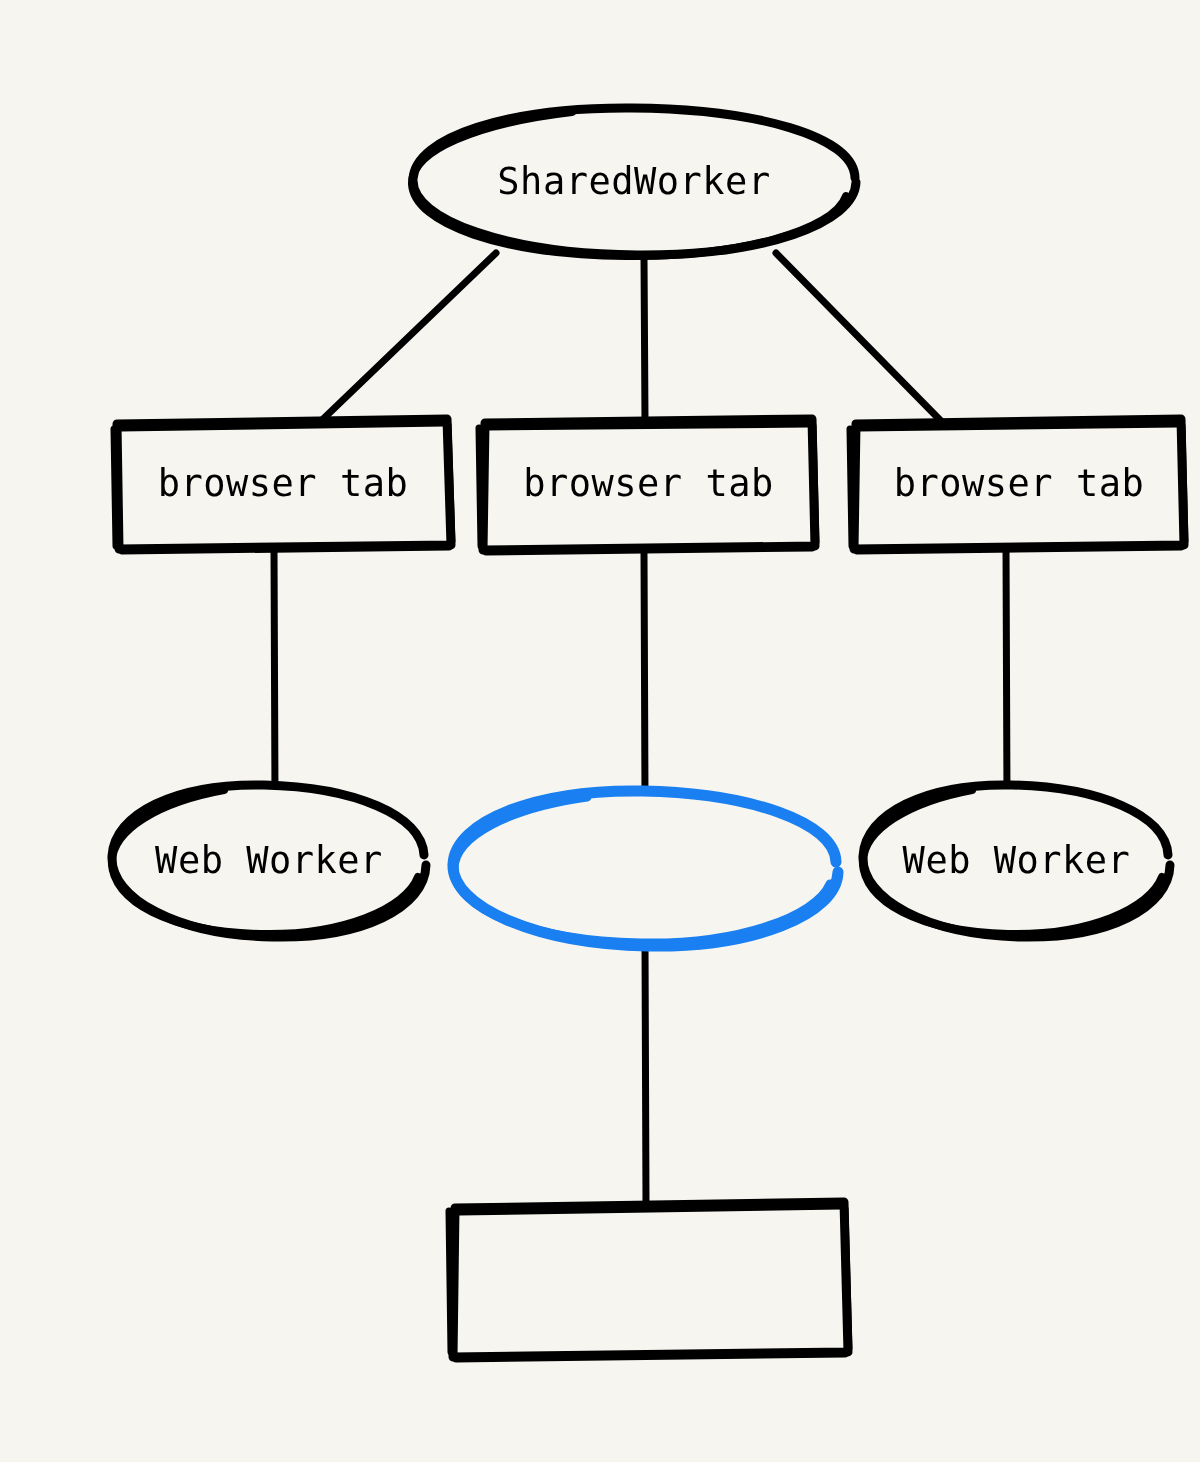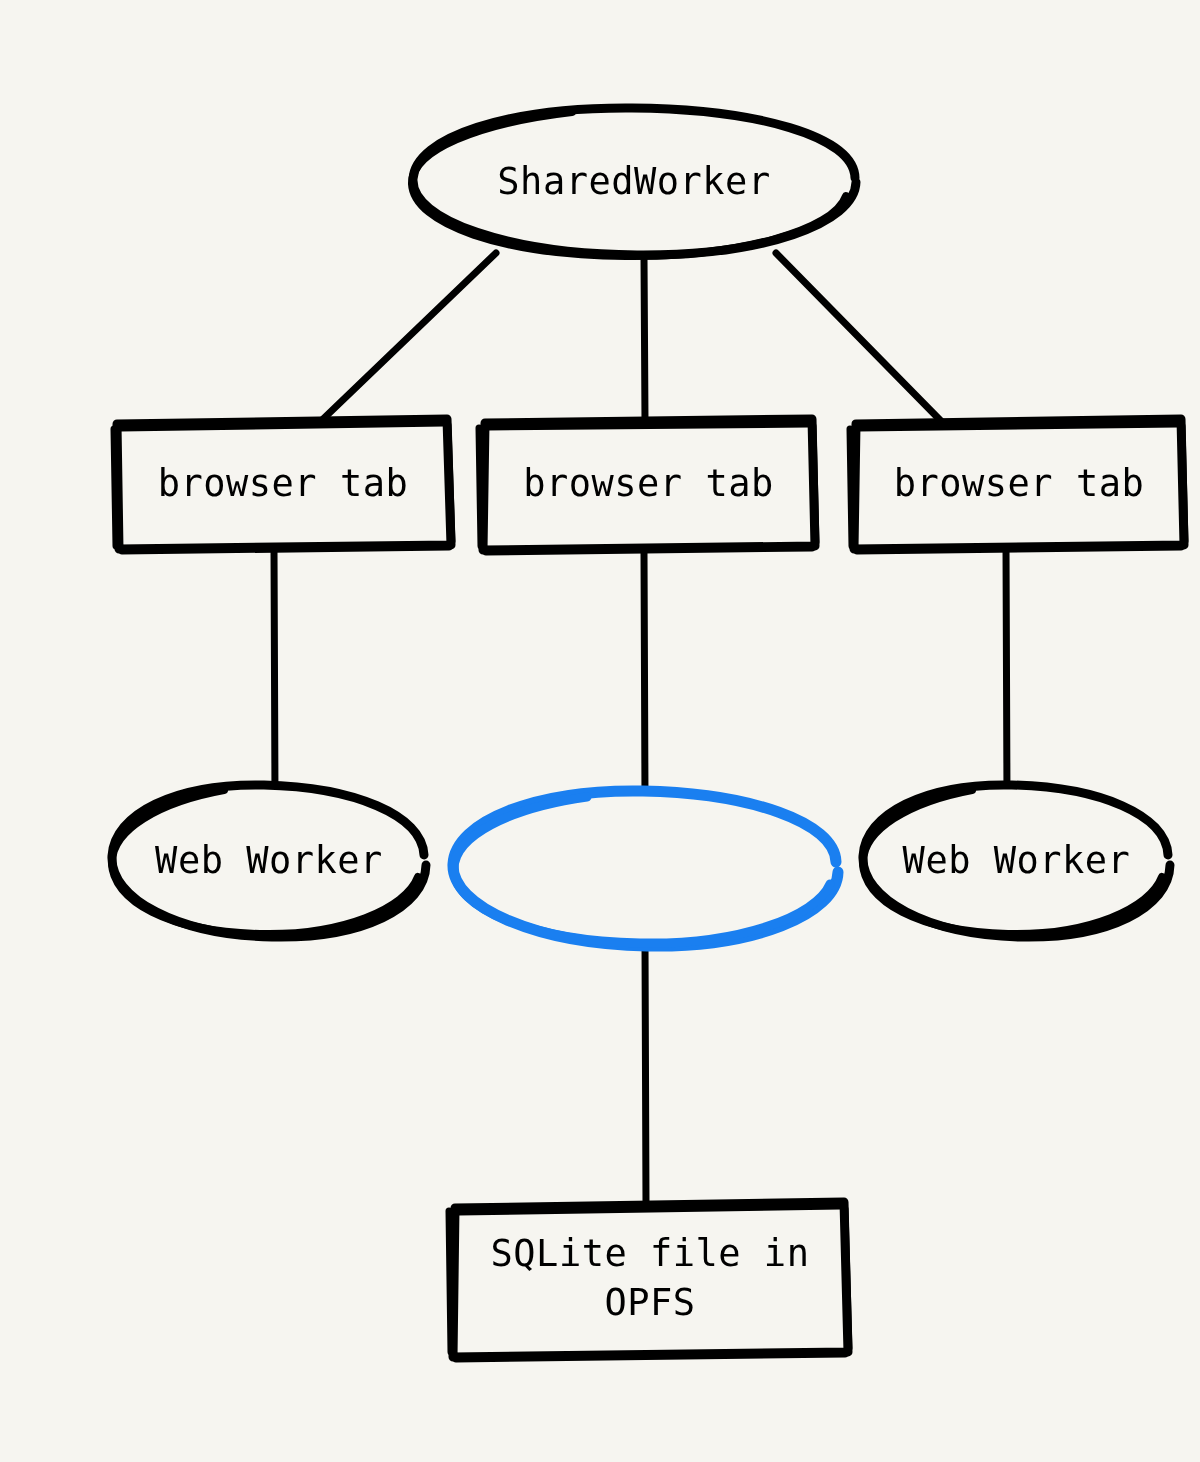--- a/index.html
+++ b/index.html
@@ -154,16 +154,14 @@
 
   <div class="node-label label-dark" style="left:435px; top:458px; width:331px; height:52px;">browser tab</div>
 
   <div class="node-label label-dark" style="left:806px; top:458px; width:330px; height:52px;">browser tab</div>
 
   <div class="node-label label-dark" style="left:64px; top:835px; width:314px; height:52px;">Web Worker</div>
 
 
   <div class="node-label label-dark" style="left:815px; top:835px; width:307px; height:52px;">Web Worker</div>
 
-  <div class="node-label label-dark" style="left:406px; top:1229px; width:392px; height:100px;">SQLite file in
-OPFS</div>
 
 </div>
 
 </body></html>

